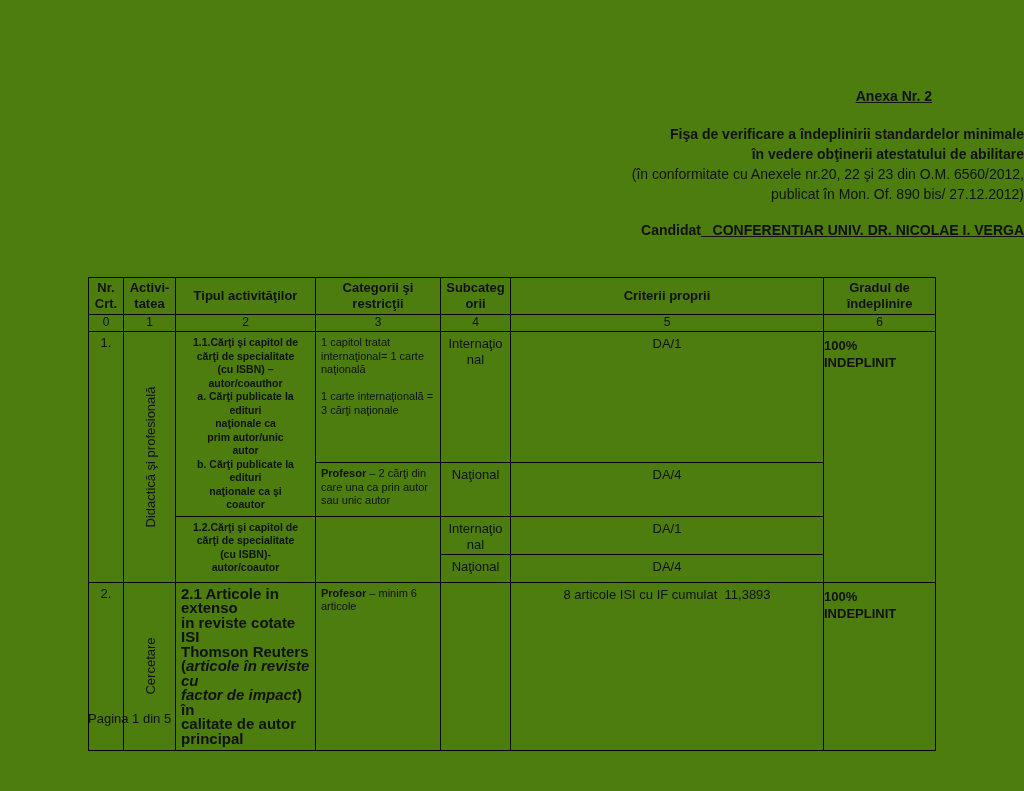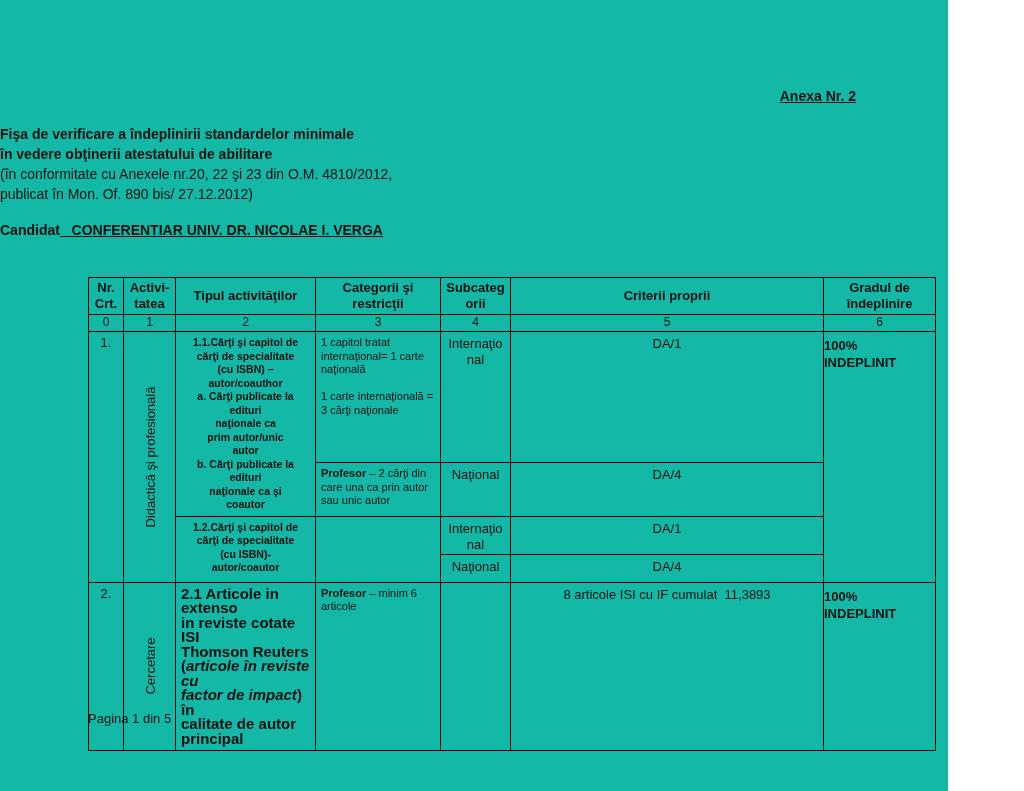--- a/index.html
+++ b/index.html
@@ -4,32 +4,32 @@
 <style>
   * { margin: 0; padding: 0; box-sizing: border-box; }
   html, body { background: #ffffff; }
   body {
     width: 1024px; height: 791px;
     font-family: "Liberation Sans", sans-serif;
     color: #111;
   }
   .page {
     position: relative;
-    width: 948px; height: 791px;
-    background: #14b8a6;
+    width: 1024px; height: 791px;
+    background: #4d7c0f;
     overflow: hidden;
   }
   .annex {
     position: absolute; top: 88px; right: 92px;
     font-size: 14px; font-weight: bold;
     text-decoration: underline;
   }
   .title-block {
     position: absolute; top: 124px; left: 0; width: 100%;
-    text-align: left; font-size: 14px; line-height: 20px;
+    text-align: right; font-size: 14px; line-height: 20px;
   }
   .t-bold { font-weight: bold; }
   .candidate { margin-top: 16px; }
   .candidate .underlined { text-decoration: underline; white-space: pre; }
 
   table.main-table {
     position: absolute; top: 277px; left: 88px;
     border-collapse: collapse; table-layout: fixed;
     width: 847px;
   }
@@ -69,21 +69,21 @@
 </head>
 <body>
 
 <div class="page">
 
   <div class="annex">Anexa Nr. 2</div>
 
   <div class="title-block">
     <div class="t-bold">Fişa de verificare a îndeplinirii standardelor minimale</div>
     <div class="t-bold">în vedere obţinerii atestatului de abilitare</div>
-    <div>(în conformitate cu Anexele nr.20, 22 şi 23 din O.M. 4810/2012,</div>
+    <div>(în conformitate cu Anexele nr.20, 22 şi 23 din O.M. 6560/2012,</div>
     <div>publicat în Mon. Of. 890 bis/ 27.12.2012)</div>
     <div class="t-bold candidate"><span>Candidat</span><span class="underlined">   CONFERENTIAR UNIV. DR. NICOLAE I. VERGA</span></div>
   </div>
 
   <table class="main-table">
     <colgroup>
       <col style="width:35px">
         <col style="width:52px">
         <col style="width:140px">
         <col style="width:125px">

